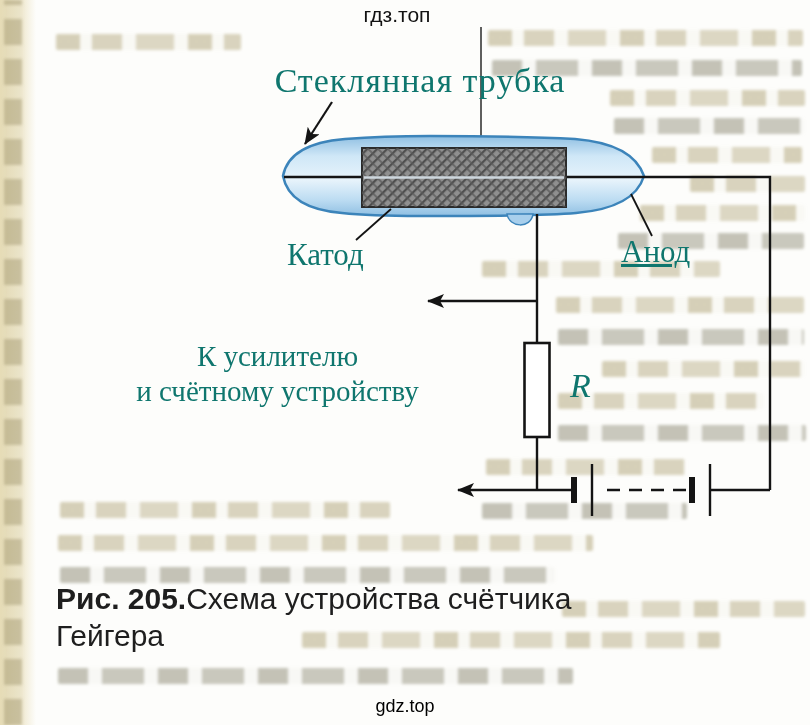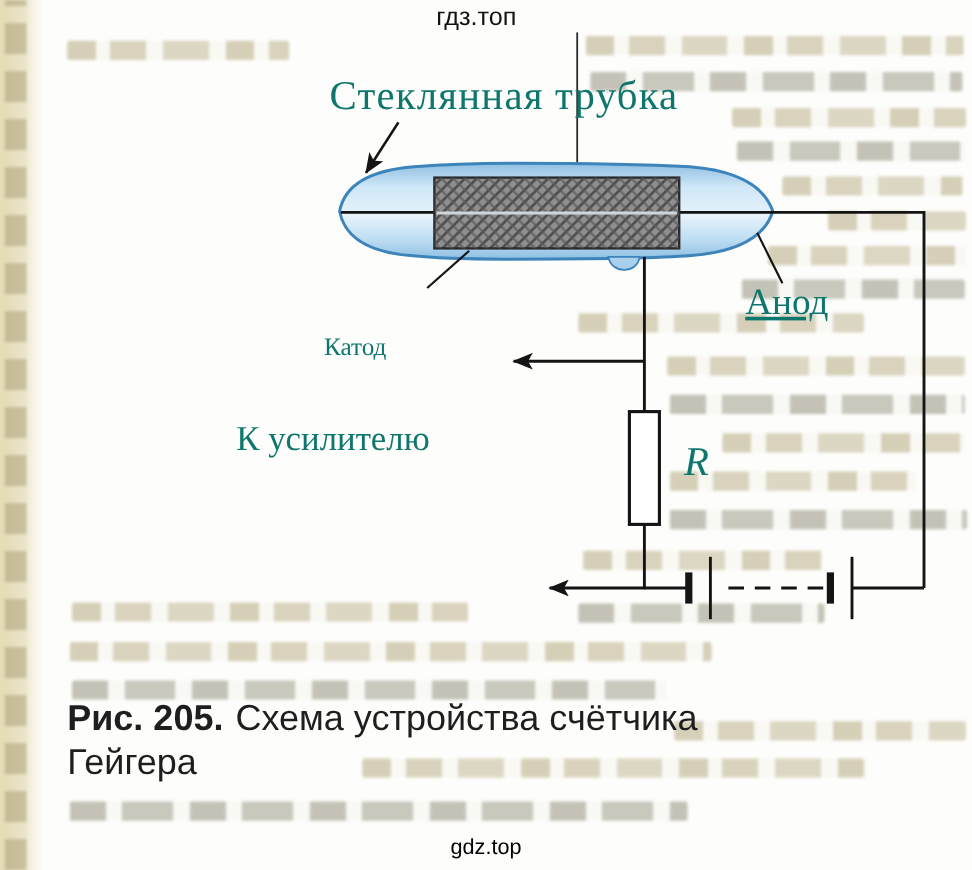--- a/index.html
+++ b/index.html
@@ -19,28 +19,28 @@
           rgba(187,177,139,0.55) 36px 66px, rgba(187,177,139,0.06) 66px 80px,
           rgba(187,177,139,0.50) 80px 118px, rgba(187,177,139,0.06) 118px 132px);}
   .ghost.dark{background:repeating-linear-gradient(90deg,
           rgba(148,146,126,0.55) 0 30px, rgba(148,146,126,0.05) 30px 44px,
           rgba(148,146,126,0.50) 44px 86px, rgba(148,146,126,0.05) 86px 100px);}
 
   svg.diagram{position:absolute;left:0;top:0;z-index:2;}
 
   .lbl{position:absolute;z-index:3;color:#0f766e;}
   .lbl-tube{left:160px;top:62px;width:520px;text-align:center;font-size:34px;letter-spacing:1px;}
-  .lbl-cathode{left:270px;top:237px;font-size:21px;margin-top:40px;}
+  .lbl-cathode{left:287px;top:237px;font-size:31px;}
   .lbl-anode{left:621px;top:234px;font-size:31px;text-decoration:underline;}
-  .lbl-output{left:50px;top:349px;width:455px;text-align:center;font-size:29px;line-height:35px;}
+  .lbl-output{left:50px;top:339px;width:455px;text-align:center;font-size:29px;line-height:35px;}
   .lbl-r{left:570px;top:367px;font-size:34px;font-style:italic;}
 
   .caption{position:absolute;left:56px;top:580px;z-index:3;
         font-family:"Liberation Sans",sans-serif;font-size:30px;color:#1e1e1e;line-height:37px;}
-  .caption .num{font-weight:bold;margin-right:10px;}
+  .caption .num{font-weight:bold;}
 
   .wm-top{position:absolute;top:3px;left:0;right:16px;text-align:center;z-index:4;
         font-family:"Liberation Sans",sans-serif;font-size:21px;color:#121212;}
   .wm-bottom{position:absolute;bottom:8px;left:0;right:0;text-align:center;z-index:4;
         font-family:"Liberation Sans",sans-serif;font-size:18px;color:#000000;}
 </style>
 </head>
 <body>
 
 <div class="page">
@@ -127,20 +127,21 @@
     <line x1="332" y1="102" x2="305" y2="144" stroke="#141414" stroke-width="2.2" marker-end="url(#arrow)"></line>
     <line x1="356" y1="240" x2="391" y2="209" stroke="#141414" stroke-width="1.8"></line>
     <line x1="652" y1="236" x2="631" y2="194" stroke="#141414" stroke-width="1.8"></line>
   </svg>
 
   <div class="lbl lbl-tube">Стеклянная трубка</div>
   <div class="lbl lbl-cathode">Катод</div>
   <div class="lbl lbl-anode">Анод</div>
   <div class="lbl lbl-output">
     <div>К усилителю</div>
+    <div>и счётному устройству</div>
   </div>
   <div class="lbl lbl-r">R</div>
 
   <div class="caption">
     <div>
       <span class="num">Рис. 205.</span><span>Схема устройства счётчика</span>
     </div>
     <div>Гейгера</div>
   </div>
 

